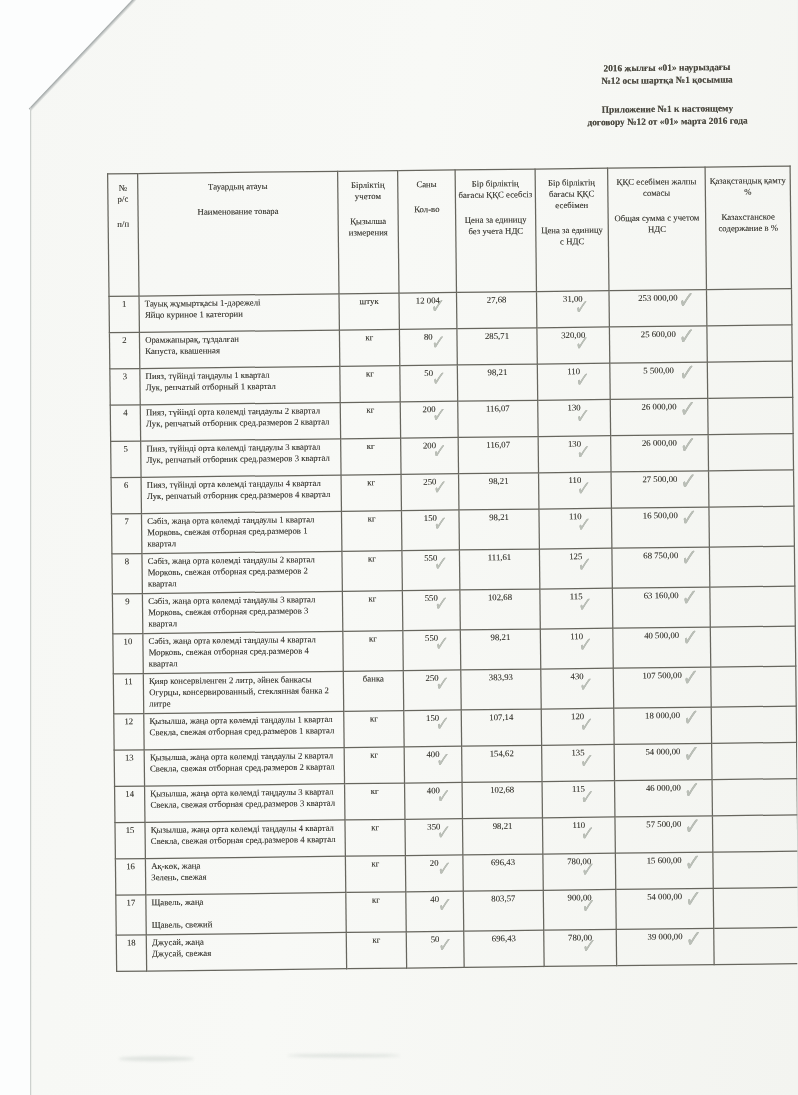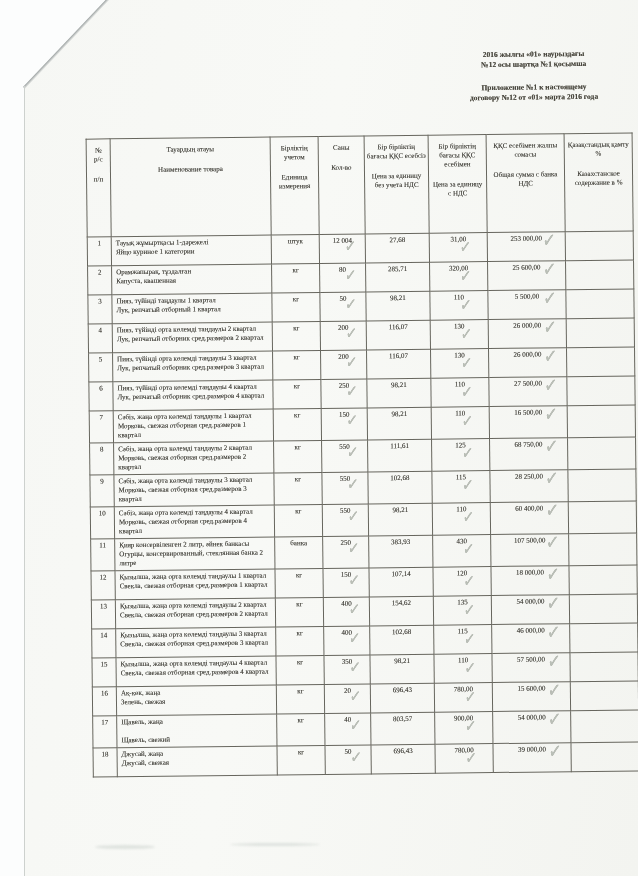--- a/index.html
+++ b/index.html
@@ -107,37 +107,37 @@
               <div class="h-kk">№
 р/с</div>
               <div class="h-ru">п/п</div>
             </th>
             <th>
               <div class="h-kk">Тауардың атауы</div>
               <div class="h-ru">Наименование товара</div>
             </th>
             <th>
               <div class="h-kk">Бірліктің учетом</div>
-              <div class="h-ru">Единица измерения</div>
+              <div class="h-ru">Қызылша измерения</div>
             </th>
             <th>
               <div class="h-kk">Саны</div>
               <div class="h-ru">Кол-во</div>
             </th>
             <th>
               <div class="h-kk">Бір бірліктің бағасы ҚҚС есебсіз</div>
               <div class="h-ru">Цена за единицу без учета НДС</div>
             </th>
             <th>
               <div class="h-kk">Бір бірліктің бағасы ҚҚС есебімен</div>
               <div class="h-ru">Цена за единицу с НДС</div>
             </th>
             <th>
               <div class="h-kk">ҚҚС есебімен жалпы сомасы</div>
-              <div class="h-ru">Общая сумма с банка НДС</div>
+              <div class="h-ru">Общая сумма с учетом НДС</div>
             </th>
             <th>
               <div class="h-kk">Қазақстандық қамту %</div>
               <div class="h-ru">Казахстанское содержание в %</div>
             </th>
           </tr>
         </thead>
       <tbody>
           <tr>
             <td class="c-num">1</td>
@@ -246,34 +246,34 @@
           <tr>
             <td class="c-num">9</td>
             <td class="c-name">
               <div class="kk">Сәбіз, жаңа орта көлемді таңдаулы 3 квартал</div>
               <div class="ru">Морковь, свежая отборная сред.размеров 3 квартал</div>
             </td>
             <td class="c-unit">кг</td>
             <td class="c-val"><span>550</span><span class="check qty">✓</span></td>
             <td class="c-val"><span>102,68</span></td>
             <td class="c-val"><span>115</span><span class="check price_vat">✓</span></td>
-            <td class="c-val"><span>28 250,00</span><span class="check total">✓</span></td>
+            <td class="c-val"><span>63 160,00</span><span class="check total">✓</span></td>
             <td class="c-val"></td>
           </tr>
           <tr>
             <td class="c-num">10</td>
             <td class="c-name">
               <div class="kk">Сәбіз, жаңа орта көлемді таңдаулы 4 квартал</div>
               <div class="ru">Морковь, свежая отборная сред.размеров 4 квартал</div>
             </td>
             <td class="c-unit">кг</td>
             <td class="c-val"><span>550</span><span class="check qty">✓</span></td>
             <td class="c-val"><span>98,21</span></td>
             <td class="c-val"><span>110</span><span class="check price_vat">✓</span></td>
-            <td class="c-val"><span>60 400,00</span><span class="check total">✓</span></td>
+            <td class="c-val"><span>40 500,00</span><span class="check total">✓</span></td>
             <td class="c-val"></td>
           </tr>
           <tr>
             <td class="c-num">11</td>
             <td class="c-name">
               <div class="kk">Қияр консервіленген 2 литр, әйнек банкасы</div>
               <div class="ru">Огурцы, консервированный, стеклянная банка 2 литре</div>
             </td>
             <td class="c-unit">банка</td>
             <td class="c-val"><span>250</span><span class="check qty">✓</span></td>

